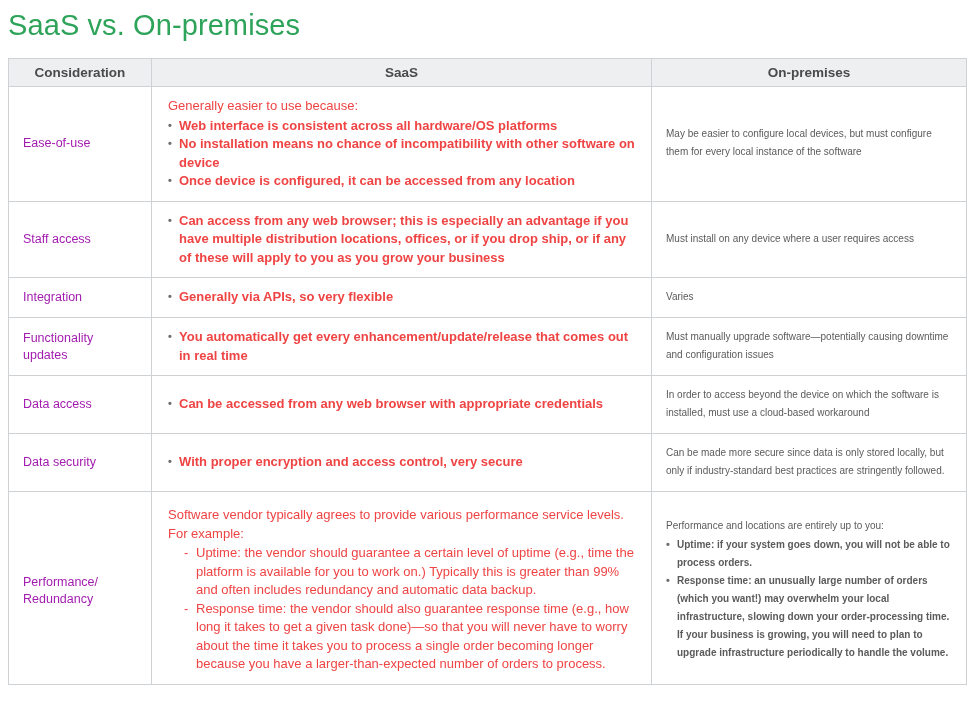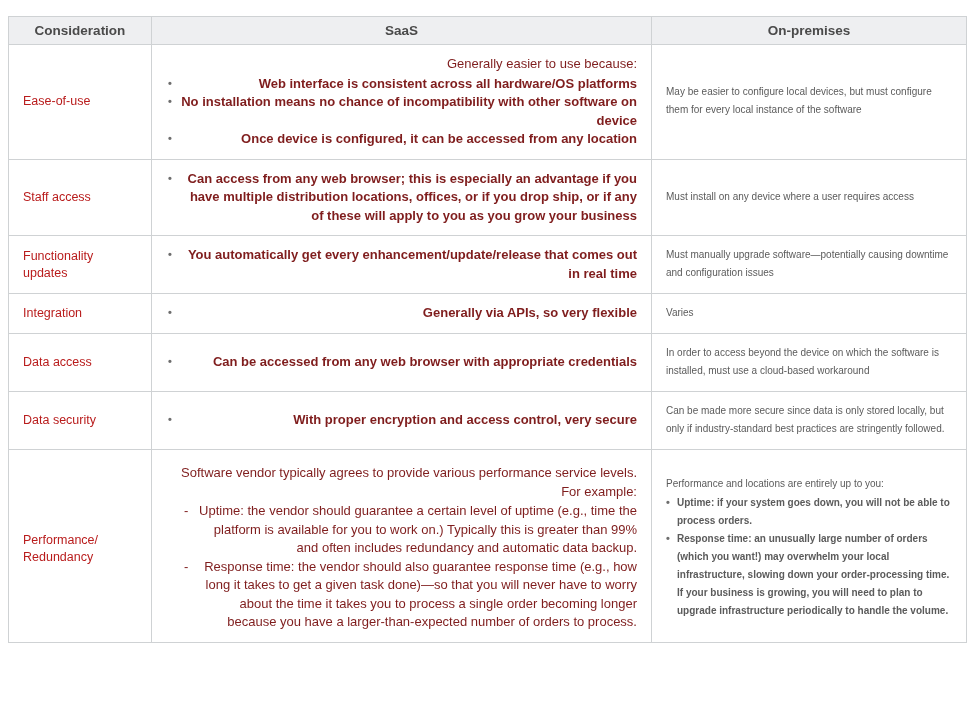--- a/index.html
+++ b/index.html
@@ -58,31 +58,30 @@
     height: 26px;
     padding: 6px 10px;
     text-align: center;
   }
   table.compare thead th.th-first {
     text-align: center;
   }
   td.cell-consideration {
     font-size: 12.5px;
     line-height: 17px;
-    color: #b91c1c;
+    color: #a21caf;
     padding: 10px 12px 10px 14px;
     vertical-align: middle;
   }
   td.cell-saas {
     font-size: 13px;
     line-height: 18.5px;
-    color: #7f1d1d;
+    color: #ef4444;
     padding: 10px 14px 10px 16px;
     vertical-align: middle;
-    text-align: right;
   }
   td.cell-onprem {
     font-size: 10px;
     line-height: 18px;
     color: #5b5b5b;
     padding: 10px 14px 10px 14px;
     vertical-align: middle;
   }
   .lead-line {
     margin: 0 0 1px 0;
@@ -126,20 +125,21 @@
   .row-perf td { vertical-align: top; }
   .row-perf td.cell-consideration { padding-top: 16px; }
   .row-perf td.cell-saas { padding-top: 14px; }
   .row-perf td.cell-onprem { padding-top: 14px; }
 </style>
 </head>
 <body>
 
 <div class="page">
 
+  <h1 class="page-title">SaaS vs. On-premises</h1>
 
 
   <table class="compare">
     <colgroup>
       <col class="c-consideration">
       <col class="c-saas">
       <col class="c-onprem">
     </colgroup>
     <thead>
       <tr>
@@ -168,39 +168,39 @@
           <td class="cell-saas">
             <ul class="b">
               <li>Can access from any web browser; this is especially an advantage if you have multiple distribution locations, offices, or if you drop ship, or if any of these will apply to you as you grow your business</li>
             </ul>
           </td>
           <td class="cell-onprem">
             <div class="lead-line">Must install on any device where a user requires access</div>
           </td>
         </tr>
         <tr>
+          <td class="cell-consideration">Integration</td>
+          <td class="cell-saas">
+            <ul class="b">
+              <li>Generally via APIs, so very flexible</li>
+            </ul>
+          </td>
+          <td class="cell-onprem">
+            <div class="lead-line">Varies</div>
+          </td>
+        </tr>
+        <tr>
           <td class="cell-consideration">Functionality updates</td>
           <td class="cell-saas">
             <ul class="b">
               <li>You automatically get every enhancement/update/release that comes out in real time</li>
             </ul>
           </td>
           <td class="cell-onprem">
             <div class="lead-line">Must manually upgrade software—potentially causing downtime and configuration issues</div>
-          </td>
-        </tr>
-        <tr>
-          <td class="cell-consideration">Integration</td>
-          <td class="cell-saas">
-            <ul class="b">
-              <li>Generally via APIs, so very flexible</li>
-            </ul>
-          </td>
-          <td class="cell-onprem">
-            <div class="lead-line">Varies</div>
           </td>
         </tr>
         <tr>
           <td class="cell-consideration">Data access</td>
           <td class="cell-saas">
             <ul class="b">
               <li>Can be accessed from any web browser with appropriate credentials</li>
             </ul>
           </td>
           <td class="cell-onprem">

